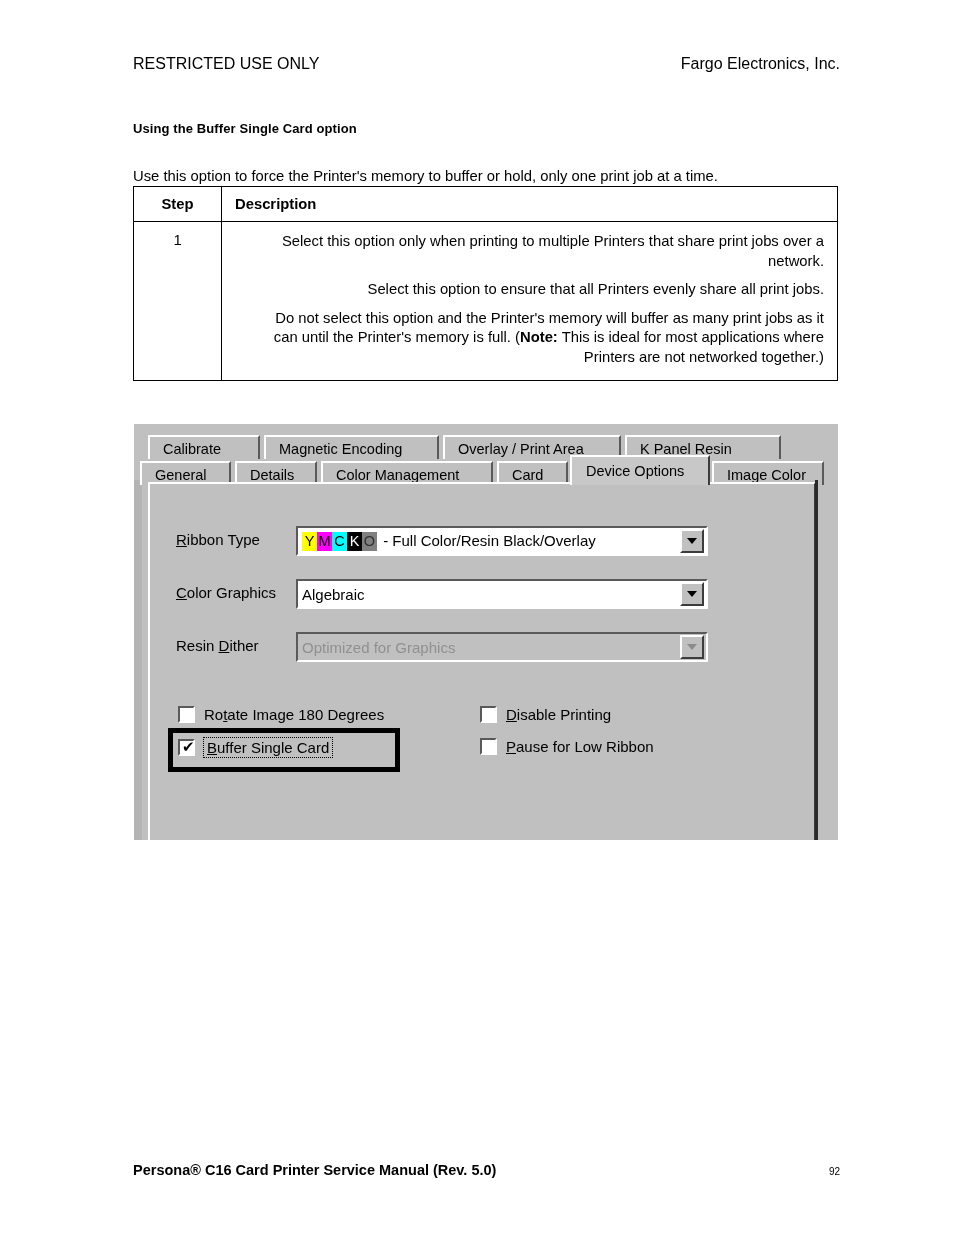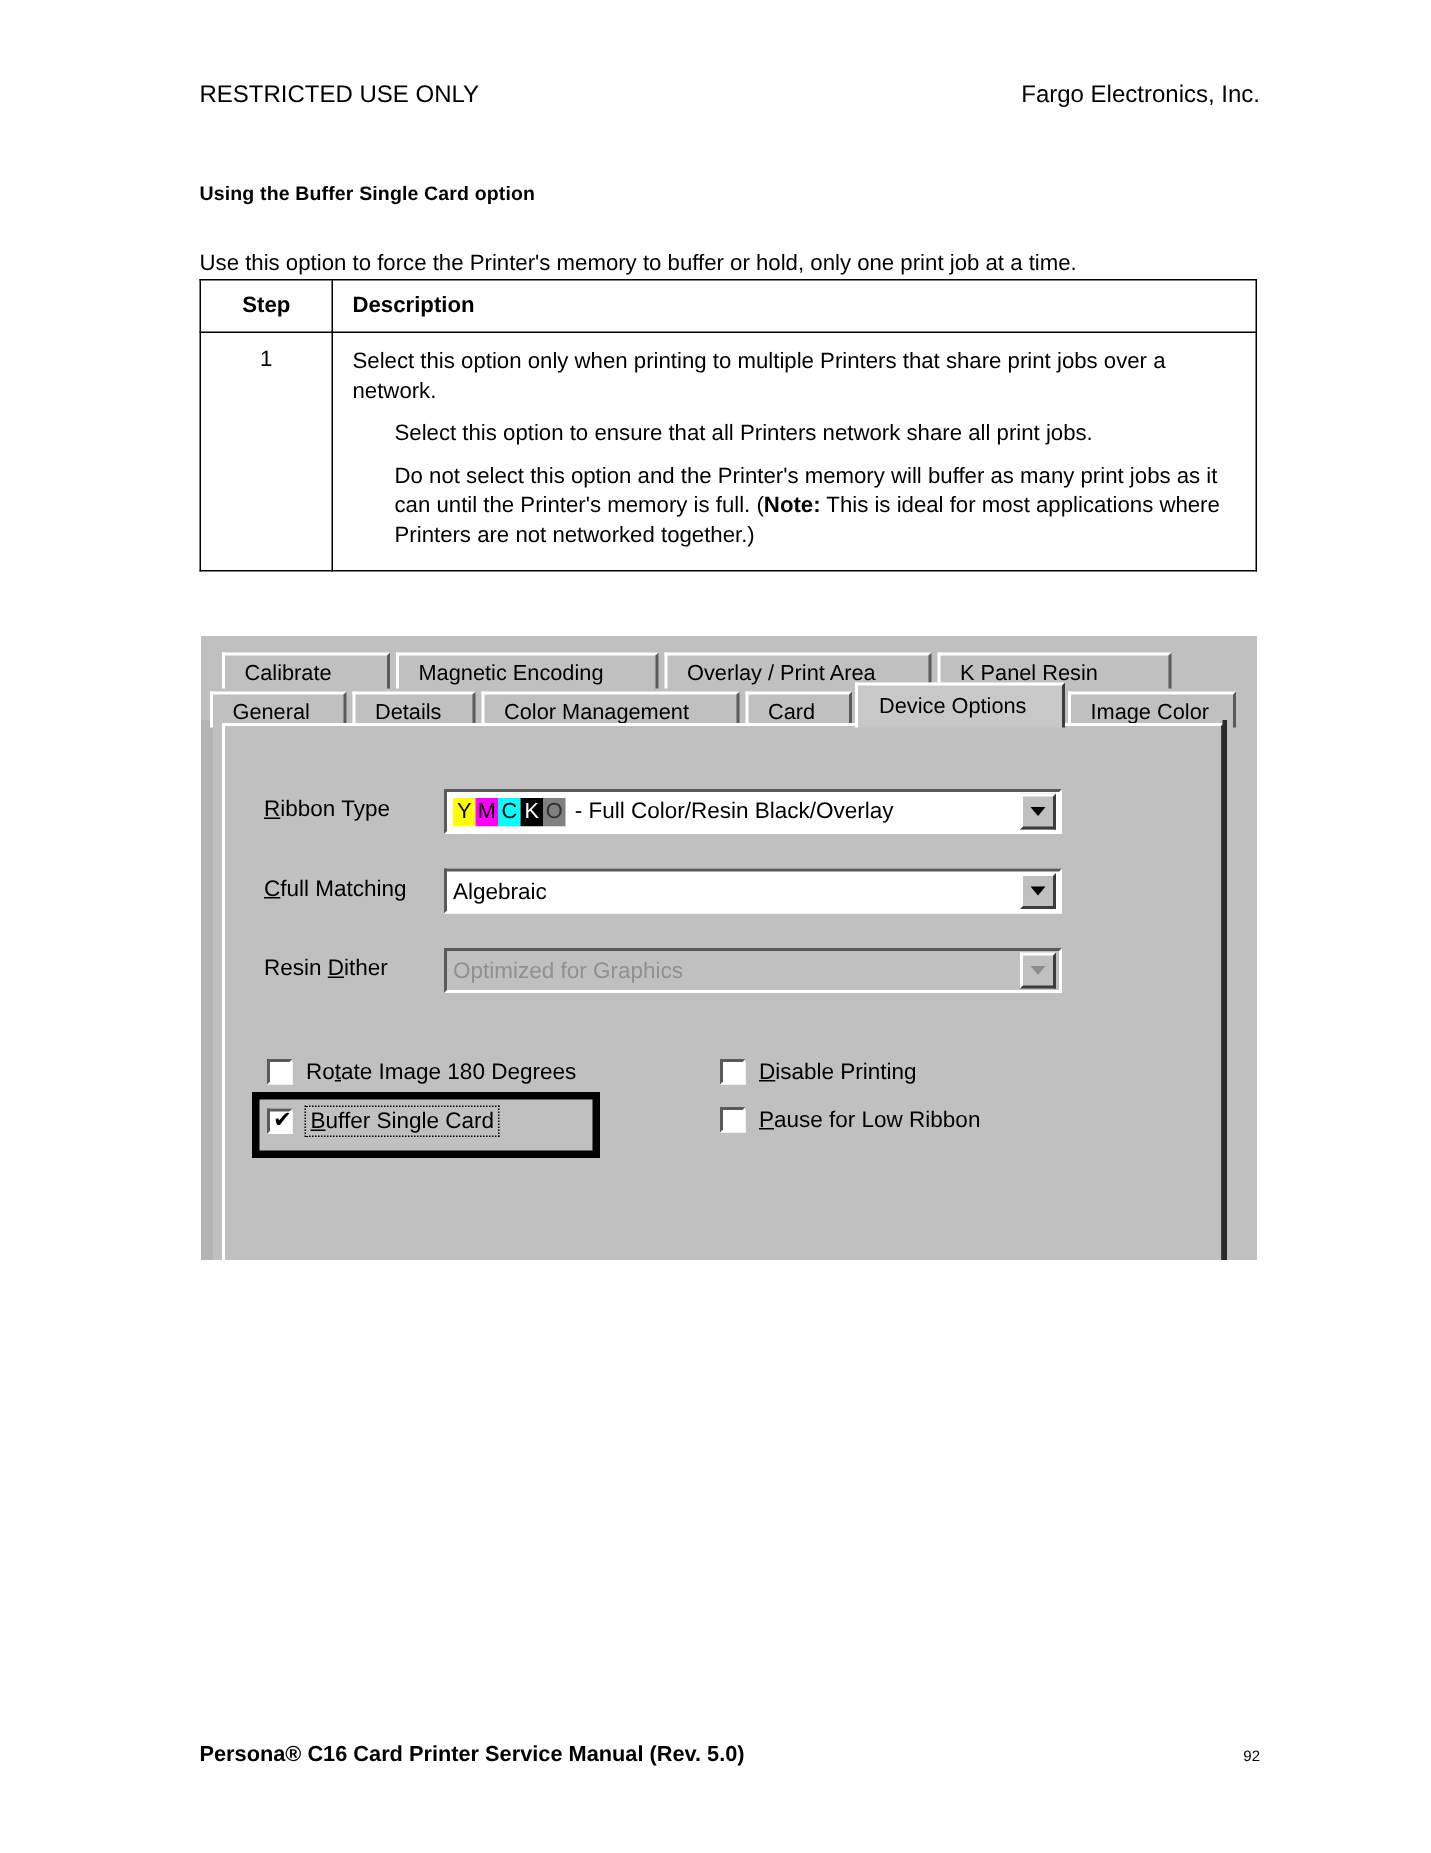--- a/index.html
+++ b/index.html
@@ -77,21 +77,21 @@
   .cell-step {
     text-align: center;
     font-size: 14.8px;
     padding-top: 10px !important;
   }
   .cell-desc {
     padding: 10px 13px 13px 13px !important;
     font-size: 14.8px;
     line-height: 1.32;
   }
-  .cell-desc p { margin: 0 0 9px 0; }
+  .cell-desc p { margin: 0 0 9px 0; text-align: right; }
   .cell-desc p:last-child { margin-bottom: 0; }
   .cell-desc p.indent { margin-left: 28px; }
   .cell-desc b { font-weight: bold; }
 
   
   .dlg-shot {
     position: absolute;
     left: 134px;
     top: 424px;
     width: 704px;
@@ -323,21 +323,21 @@
     <tr>
       <th class="th-step">Step</th>
       <th class="th-desc">Description</th>
     </tr>
   </thead>
   <tbody>
     <tr>
       <td class="cell-step">1</td>
       <td class="cell-desc">
         <p>Select this option only when printing to multiple Printers that share print jobs over a network.</p>
-        <p class="indent">Select this option to ensure that all Printers network share all print jobs.</p>
+        <p class="indent">Select this option to ensure that all Printers evenly share all print jobs.</p>
         <p class="indent"><span>Do not select this option and the Printer's memory will buffer as many print jobs as it can until the Printer's memory is full. (</span><b>Note:</b><span>  This is ideal for most applications where Printers are not networked together.)</span></p>
       </td>
     </tr>
   </tbody>
 </table>
 
 <div class="dlg-shot">
 
   <div class="dlg-left-gutter"></div>
 
@@ -371,21 +371,21 @@
             <span style="background:#000000;color:#ffffff;">K</span>
             <span style="background:#808080;color:#303030;">O</span>
         </span><span> - Full Color/Resin Black/Overlay</span>
       </span>
       <span class="combo-btn">
           <i class="arrow-dn"></i>
         </span>
     </div>
 
     <div class="form-row" style="left:26px; top:100px;">
-      <span class="form-label"><u>C</u><span>full Matching</span></span>
+      <span class="form-label"><u>C</u><span>olor Graphics</span></span>
     </div>
     <div class="combo" style="left:146px; top:95px; width:412px;">
       <span class="combo-text">Algebraic</span>
       <span class="combo-btn">
           <i class="arrow-dn"></i>
         </span>
     </div>
 
     <div class="form-row" style="left:26px; top:153px;">
       <span class="form-label"><span>Resin </span><u>D</u><span>ither</span></span>

